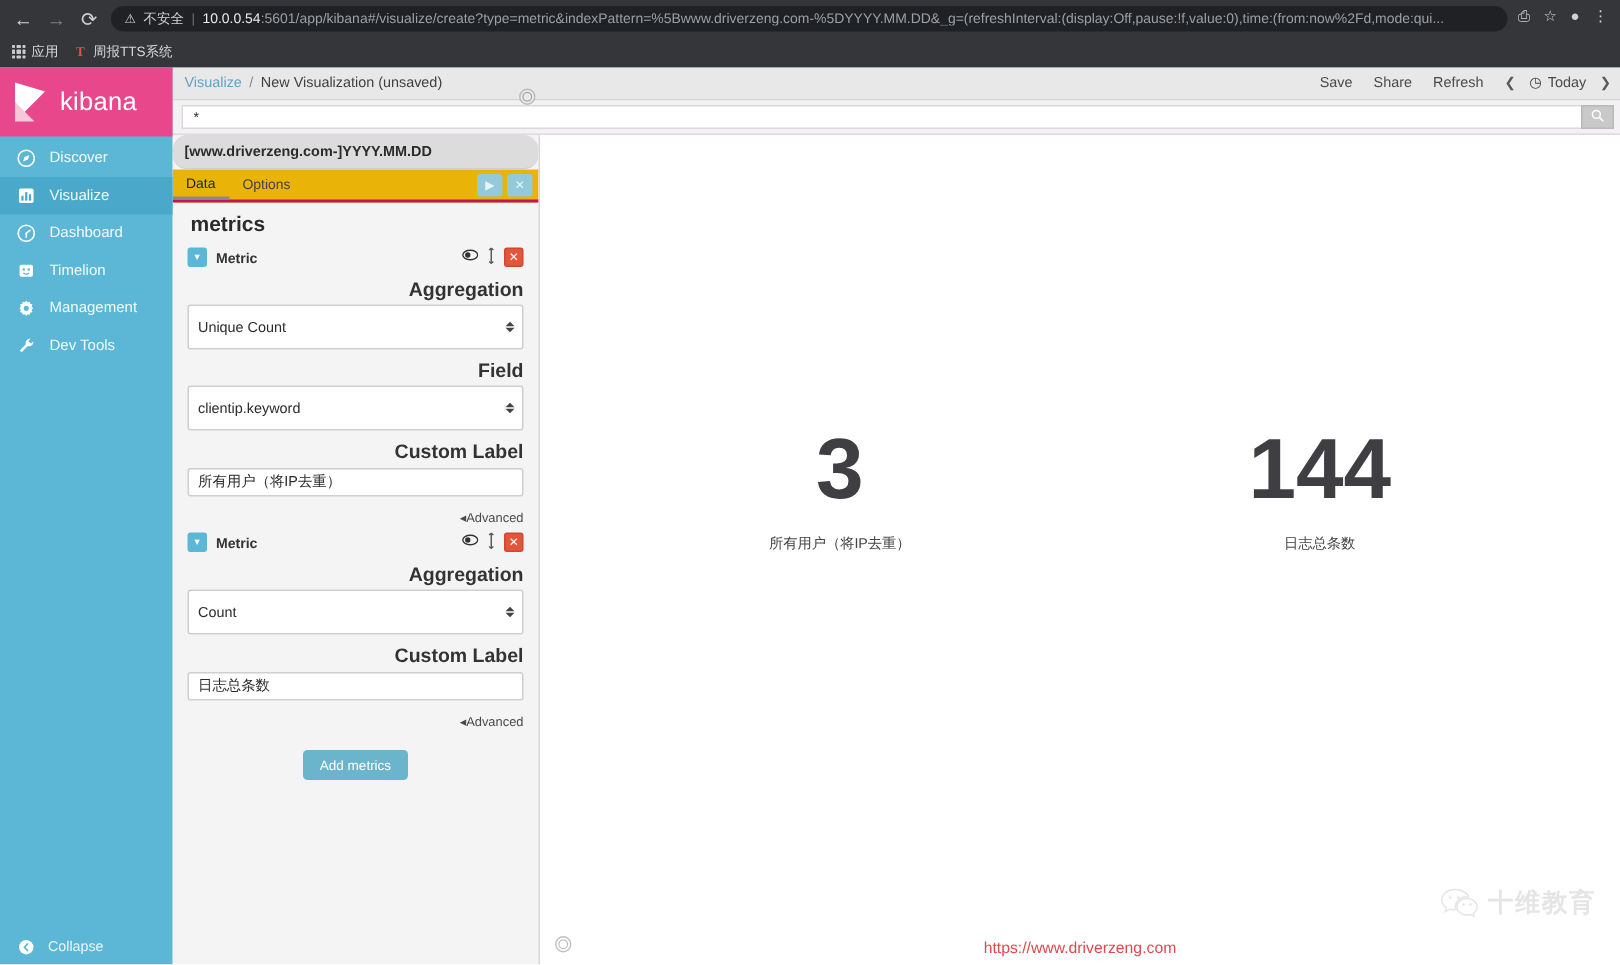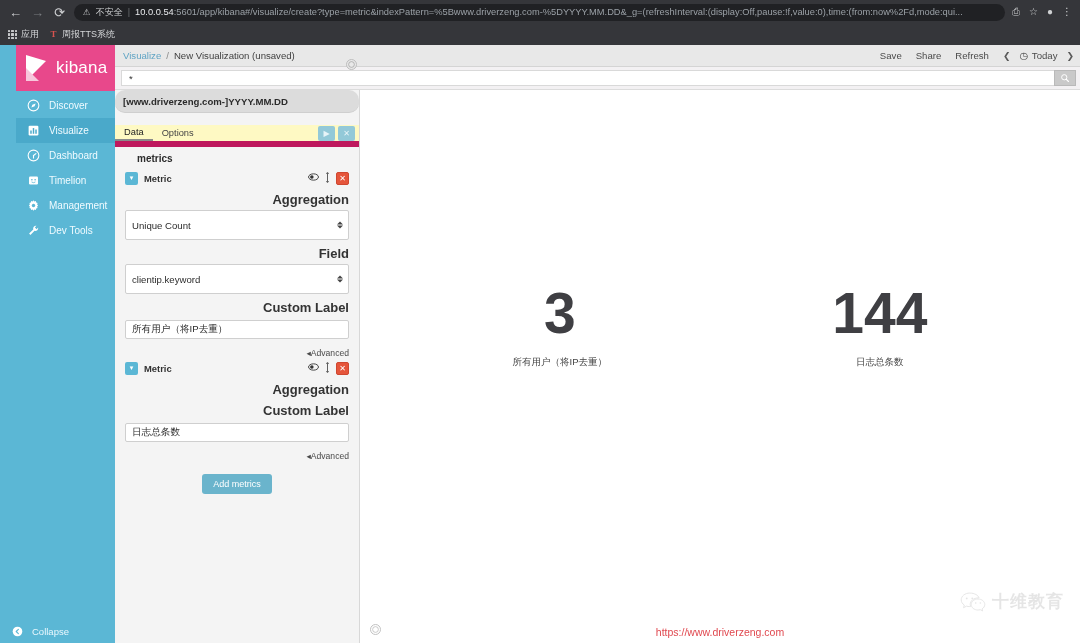--- a/index.html
+++ b/index.html
@@ -53,21 +53,21 @@
     width: 9px; height: 9px; color: #d9534f; font-size: 9px; font-weight: bold;
     line-height: 9px; text-align: center; font-family: "Liberation Serif", serif;
   }
 
   
   .app { display: flex; width: 1080px; height: 598px; }
 
   
   .sidebar {
     width: 115px; flex: 0 0 115px; background: #5bb7d5;
-    display: flex; flex-direction: column; position: relative; padding-left: 16px;
+    display: flex; flex-direction: column; position: relative;
   }
   .logo-box {
     height: 46px; background: #e8488b; display: flex; align-items: center;
     padding-left: 8px; gap: 6px;
   }
   .logo-mark { width: 26px; height: 28px; flex: 0 0 auto; }
   .logo-text { color: #fff; font-size: 17px; letter-spacing: .2px; }
   .nav-list { padding-top: 2px; }
   .nav-item {
     height: 25px; display: flex; align-items: center; gap: 9px;
@@ -121,38 +121,37 @@
     width: 245px; flex: 0 0 245px; background: #f4f4f4;
     border-right: 1px solid #d8d8d8; display: flex; flex-direction: column;
     min-height: 0; overflow: hidden;
   }
   .index-row {
     height: 23px; background: #dcdcdc; display: flex; align-items: center;
     padding: 0 8px; border-bottom: 1px solid #cfcfcf; border-radius: 10px;
   }
   .index-name { font-size: 9.6px; font-weight: bold; color: #2b2b2b; }
   .tabs-row {
-    height: 22px; background: #fef9c3; display: flex; align-items: stretch;
-    border-bottom: 6px solid #be185d;
-    margin-top: 12px;
+    height: 22px; background: #eab308; display: flex; align-items: stretch;
+    border-bottom: 2px solid #be185d;
   }
   .tab {
     padding: 0 9px; display: flex; align-items: center; font-size: 9.3px;
     color: #444; cursor: pointer;
   }
   .tab.active { border-bottom: 2px solid #8a8a8a; color: #222; }
   .tab-actions { margin-left: auto; display: flex; align-items: center; padding-right: 4px; gap: 3px; }
   .tab-btn {
     width: 17px; height: 15px; background: #93c9d8; border-radius: 2px;
     display: flex; align-items: center; justify-content: center;
     color: #e7f4f8; font-size: 8px; cursor: pointer;
   }
 
   .editor-body { flex: 1 1 auto; overflow: auto; padding: 5px 10px 10px 10px; }
-  .section-title { font-size: 10px; font-weight: bold; color: #2b2b2b; margin: 1px 0 6px 12px; }
+  .section-title { font-size: 14px; font-weight: bold; color: #2b2b2b; margin: 1px 0 6px 2px; }
 
   .agg-card { margin-bottom: 2px; }
   .agg-head { display: flex; align-items: center; gap: 6px; height: 16px; margin-bottom: 5px; }
   .agg-toggle {
     width: 13px; height: 13px; background: #5bb7d5; border-radius: 2px;
     display: flex; align-items: center; justify-content: center;
     color: #fff; font-size: 7px; cursor: pointer; flex: 0 0 auto;
   }
   .agg-title { font-size: 9.4px; font-weight: bold; color: #333; }
   .agg-head-icons { margin-left: auto; display: flex; align-items: center; gap: 6px; }
@@ -484,20 +483,29 @@
                       <path d="M3 1 L3 13" stroke="#555" stroke-width="1.2"></path>
                       <path d="M1.2 2.2 L3 .6 L4.8 2.2" stroke="#555" stroke-width="1.1" fill="none"></path>
                       <path d="M1.2 11.8 L3 13.4 L4.8 11.8" stroke="#555" stroke-width="1.1" fill="none"></path>
                     </svg>
                 </span>
                 <span class="icon-del">✕</span>
               </span>
             </div>
 
             <div class="field-label">Aggregation</div>
+            <div class="select-wrap">
+              <select class="form-select">
+                <option>Count</option>
+              </select>
+              <span class="spin">
+                  <i class="up"></i>
+                  <i class="dn"></i>
+                </span>
+            </div>
 
             <div class="field-label">Custom Label</div>
             <input class="form-input" value="日志总条数" style="">
 
             <div class="advanced-row">
               <span class="advanced-link"><span>◂</span><span>Advanced</span></span>
             </div>
           </div>
 
           <div class="add-metrics-row">

